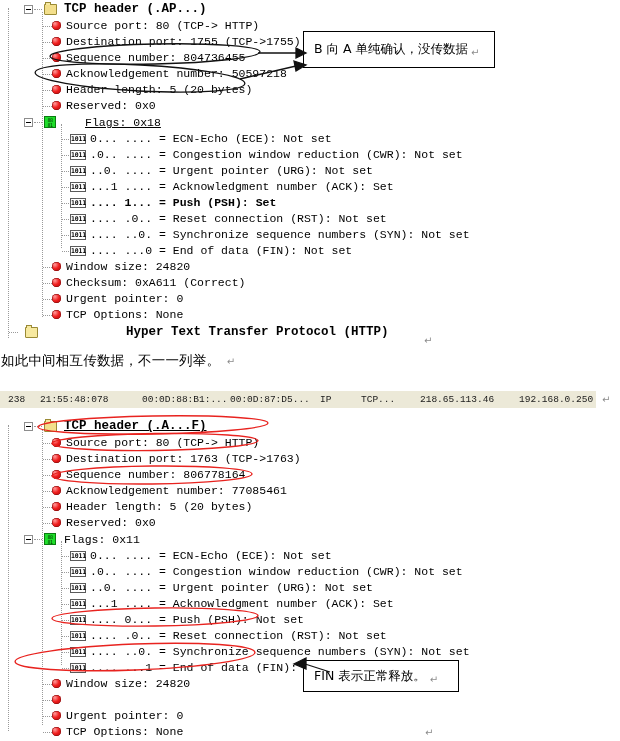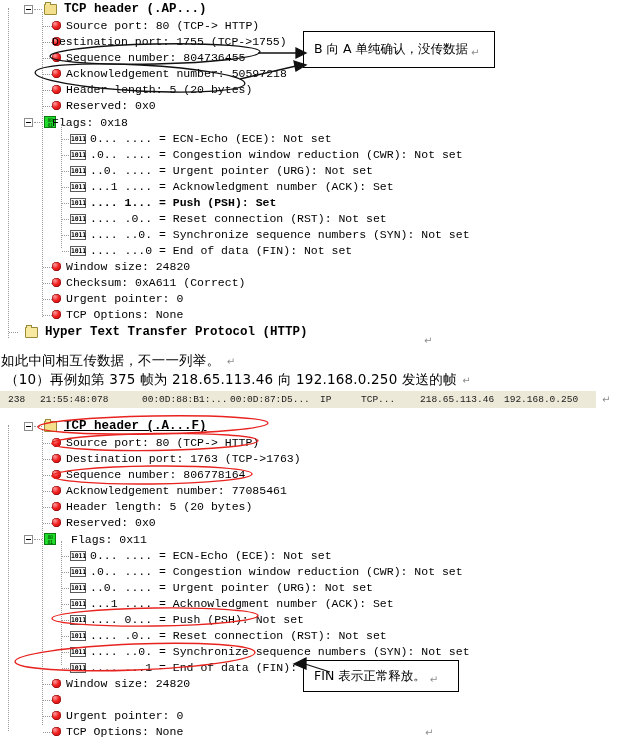--- a/index.html
+++ b/index.html
@@ -198,21 +198,21 @@
     </div>
 
     <div class="trow" style="top:0;">
       <div class="elbow" style="left:43px; top:8px;"></div>
       <div class="bullet" style="left:52px; top:3px;"></div>
       <span class="lbl" style="margin-left:66px;">Source port: 80 (TCP-&gt; HTTP)</span>
     </div>
     <div class="trow">
       <div class="elbow" style="left:43px; top:8px;"></div>
       <div class="bullet" style="left:52px; top:3px;"></div>
-      <span class="lbl" style="margin-left:52px;">Destination port: 1755 (TCP-&gt;1755)</span>
+      <span class="lbl" style="margin-left:66px;">Destination port: 1755 (TCP-&gt;1755)</span>
     </div>
     <div class="trow">
       <div class="elbow" style="left:43px; top:8px;"></div>
       <div class="bullet" style="left:52px; top:3px;"></div>
       <span class="lbl" style="margin-left:66px;">Sequence number: 804736455</span>
     </div>
     <div class="trow">
       <div class="elbow" style="left:43px; top:8px;"></div>
       <div class="bullet" style="left:52px; top:3px;"></div>
       <span class="lbl" style="margin-left:66px;">Acknowledgement number: 50597218</span>
@@ -225,73 +225,69 @@
     <div class="trow">
       <div class="elbow" style="left:43px; top:8px;"></div>
       <div class="bullet" style="left:52px; top:3px;"></div>
       <span class="lbl" style="margin-left:66px;">Reserved: 0x0</span>
     </div>
 
     <div class="trow" style="height:17px; line-height:17px;">
       <div class="exp" style="left:24px; top:4px;"></div>
       <div class="econn" style="left:34px; top:8px;"></div>
       <div class="flagsicon" style="left:44px; top:2px;">88<br>81</div>
-      <span class="lbl" style="margin-left:52px;">Flags: 0x18</span>
+      <span class="lbl" style="margin-left:85px;text-decoration:underline;">Flags: 0x18</span>
     </div>
 
     <div id="b1flags">
         <div class="trow"><div class="elbow" style="left: 62px; top: 8px;"></div><div class="bits" style="left: 70px; top: 3px;">1011</div><span class="lbl" style="margin-left: 90px;">0... .... = ECN-Echo (ECE): Not set</span></div>
         <div class="trow"><div class="elbow" style="left: 62px; top: 8px;"></div><div class="bits" style="left: 70px; top: 3px;">1011</div><span class="lbl" style="margin-left: 90px;">.0.. .... = Congestion window reduction (CWR): Not set</span></div>
         <div class="trow"><div class="elbow" style="left: 62px; top: 8px;"></div><div class="bits" style="left: 70px; top: 3px;">1011</div><span class="lbl" style="margin-left: 90px;">..0. .... = Urgent pointer (URG): Not set</span></div>
         <div class="trow"><div class="elbow" style="left: 62px; top: 8px;"></div><div class="bits" style="left: 70px; top: 3px;">1011</div><span class="lbl" style="margin-left: 90px;">...1 .... = Acknowledgment number (ACK): Set</span></div>
         <div class="trow"><div class="elbow" style="left: 62px; top: 8px;"></div><div class="bits" style="left: 70px; top: 3px;">1011</div><span class="lbl" style="margin-left: 90px; font-weight: bold;">.... 1... = Push (PSH): Set</span></div>
         <div class="trow"><div class="elbow" style="left: 62px; top: 8px;"></div><div class="bits" style="left: 70px; top: 3px;">1011</div><span class="lbl" style="margin-left: 90px;">.... .0.. = Reset connection (RST): Not set</span></div>
         <div class="trow"><div class="elbow" style="left: 62px; top: 8px;"></div><div class="bits" style="left: 70px; top: 3px;">1011</div><span class="lbl" style="margin-left: 90px;">.... ..0. = Synchronize sequence numbers (SYN): Not set</span></div>
         <div class="trow"><div class="elbow" style="left: 62px; top: 8px;"></div><div class="bits" style="left: 70px; top: 3px;">1011</div><span class="lbl" style="margin-left: 90px;">.... ...0 = End of data (FIN): Not set</span></div>
       </div>
 
     <div id="b1tail">
         <div class="trow"><div class="elbow" style="left: 43px; top: 8px;"></div><div class="bullet" style="left: 52px; top: 3px;"></div><span class="lbl" style="margin-left: 66px;">Window size: 24820</span></div>
         <div class="trow"><div class="elbow" style="left: 43px; top: 8px;"></div><div class="bullet" style="left: 52px; top: 3px;"></div><span class="lbl" style="margin-left: 66px;">Checksum: 0xA611 (Correct)</span></div>
         <div class="trow"><div class="elbow" style="left: 43px; top: 8px;"></div><div class="bullet" style="left: 52px; top: 3px;"></div><span class="lbl" style="margin-left: 66px;">Urgent pointer: 0</span></div>
         <div class="trow"><div class="elbow" style="left: 43px; top: 8px;"></div><div class="bullet" style="left: 52px; top: 3px;"></div><span class="lbl" style="margin-left: 66px;">TCP Options: None</span></div>
       </div>
 
-    <div class="trow" style="height:18px; line-height:18px;">
+    <div class="trow" style="height:18px; line-height:18px;text-align:center;">
       <div class="elbow" style="left:9px; top:9px;"></div>
       <div class="folder" style="left:25px; top:4px;"></div>
       <span class="lbl bold" style="margin-left:45px; font-size:12.5px;">Hyper Text Transfer Protocol (HTTP)</span>
     </div>
   </div>
 
   <div class="callout" style="left:303px; top:31px; width:192px; height:37px;">
     <span>B 向 A 单纯确认，没传数据</span>
     <span class="pmark" style="position:relative; left:3px; top:3px;">↵</span>
   </div>
 
   <span class="pmark" style="left:424px; top:335px;">↵</span>
 
   <div class="cn" style="left:1px; top:352px;">
     <span>如此中间相互传数据，不一一列举。</span>
     <span class="pmark" style="position:relative; left:2px;">↵</span>
-  </div>
-  <div class="cn" style="left:5px; top:371px;">
-    <span>（10）再例如第 375 帧为 218.65.113.46 向 192.168.0.250 发送的帧</span>
-    <span class="pmark" style="position:relative; left:1px;">↵</span>
   </div>
 
   <div class="pktrow" style="top:391px;">
     <span style="left:8px;">238</span>
     <span style="left:40px;">21:55:48:078</span>
     <span style="left:142px;">00:0D:88:B1:...</span>
     <span style="left:230px;">00:0D:87:D5...</span>
     <span style="left:320px;">IP</span>
     <span style="left:361px;">TCP...</span>
     <span style="left:420px;">218.65.113.46</span>
-    <span style="left:504px;">192.168.0.250</span>
+    <span style="left:519px;">192.168.0.250</span>
   </div>
   <span class="pmark" style="left:602px; top:394px;">↵</span>
 
   <div class="tree" style="left:0; top:417px;">
 
     <div class="vline" style="left:8px; top:8px; height:306px;"></div>
     <div class="vline" style="left:42px; top:12px; height:296px;"></div>
     <div class="vline" style="left:61px; top:124px; height:124px;"></div>
 
     <div class="trow" style="height:18px; line-height:18px;text-decoration:underline;">
@@ -325,21 +321,21 @@
       <div class="elbow" style="left:43px; top:8px;"></div>
       <div class="bullet" style="left:52px; top:3px;"></div>
       <span class="lbl" style="margin-left:66px;">Header length: 5 (20 bytes)</span>
     </div>
     <div class="trow">
       <div class="elbow" style="left:43px; top:8px;"></div>
       <div class="bullet" style="left:52px; top:3px;"></div>
       <span class="lbl" style="margin-left:66px;">Reserved: 0x0</span>
     </div>
 
-    <div class="trow" style="height:17px; line-height:17px;padding-left:7px;">
+    <div class="trow" style="height:17px; line-height:17px;">
       <div class="exp" style="left:24px; top:4px;"></div>
       <div class="econn" style="left:34px; top:8px;"></div>
       <div class="flagsicon" style="left:44px; top:2px;">88<br>81</div>
       <span class="lbl" style="margin-left:64px;">Flags: 0x11</span>
     </div>
 
     <div id="b2flags">
         <div class="trow"><div class="elbow" style="left: 62px; top: 8px;"></div><div class="bits" style="left: 70px; top: 3px;">1011</div><span class="lbl" style="margin-left: 90px;">0... .... = ECN-Echo (ECE): Not set</span></div>
         <div class="trow"><div class="elbow" style="left: 62px; top: 8px;"></div><div class="bits" style="left: 70px; top: 3px;">1011</div><span class="lbl" style="margin-left: 90px;">.0.. .... = Congestion window reduction (CWR): Not set</span></div>
         <div class="trow"><div class="elbow" style="left: 62px; top: 8px;"></div><div class="bits" style="left: 70px; top: 3px;">1011</div><span class="lbl" style="margin-left: 90px;">..0. .... = Urgent pointer (URG): Not set</span></div>

